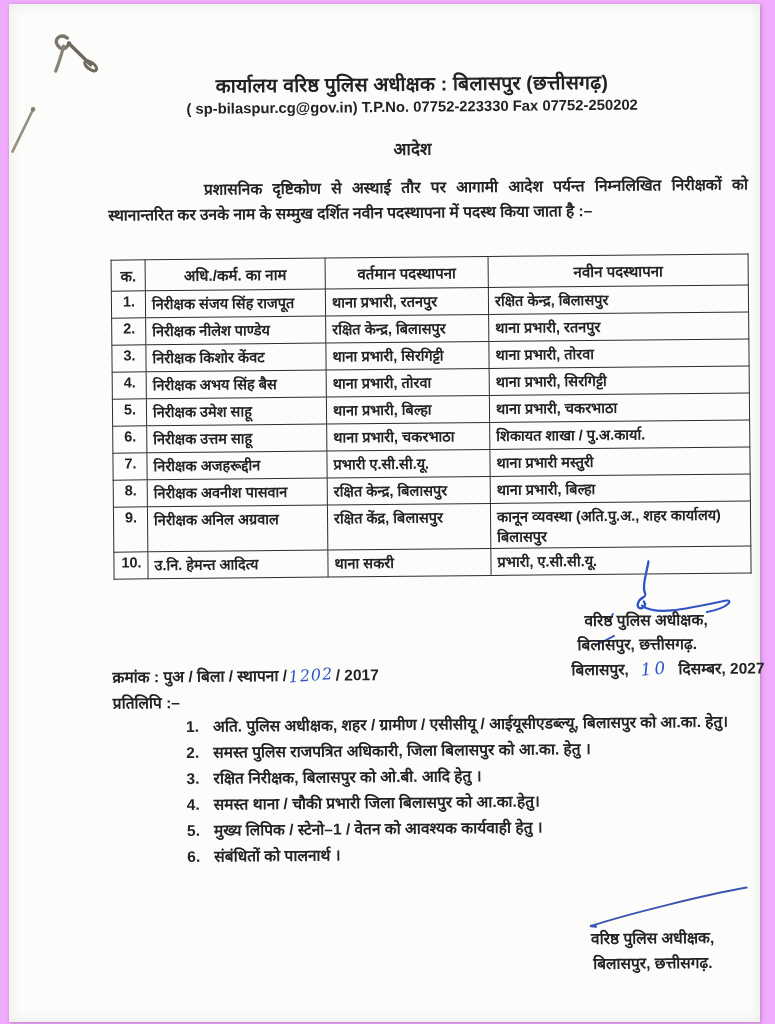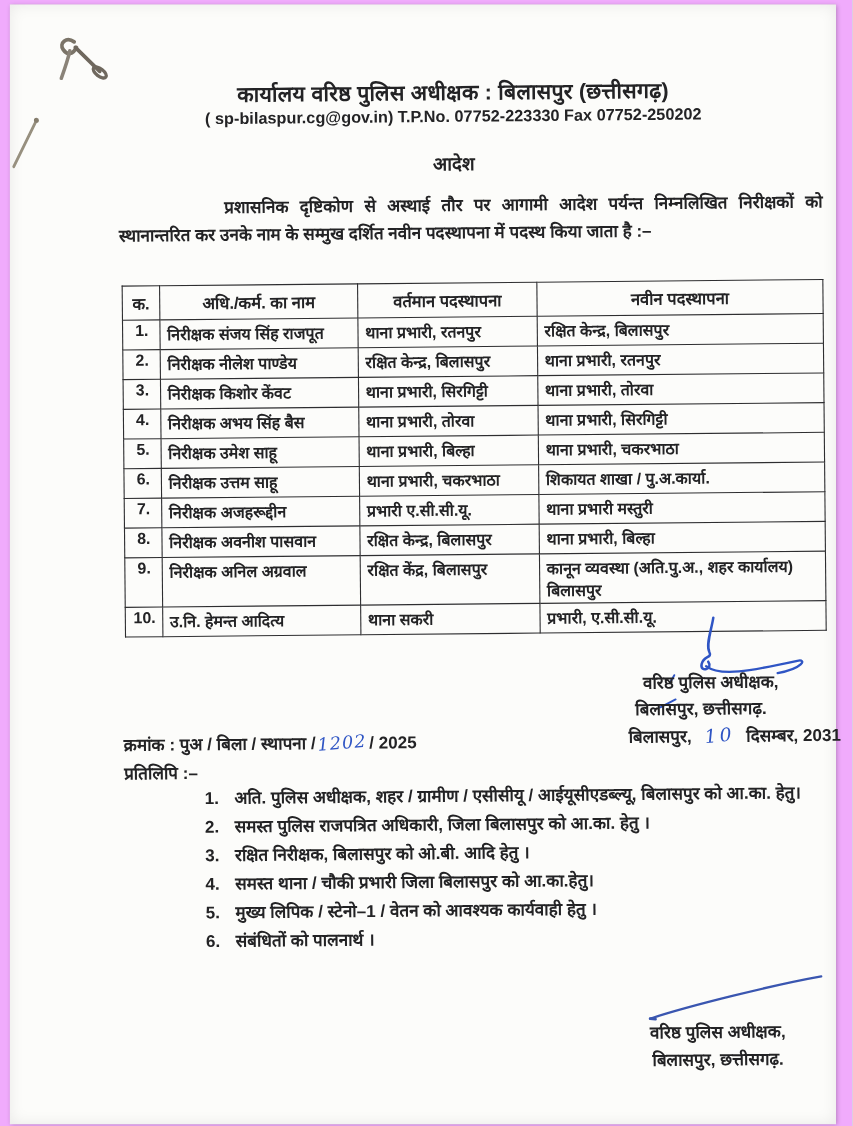--- a/index.html
+++ b/index.html
@@ -172,23 +172,23 @@
     </table>
 
     <svg class="abs sig-scribble" width="152" height="92" viewBox="0 0 152 92">
       <path d="M52,4 C50,16 45,28 48,35 C51,41 43,38 41,46 C39,54 52,51 47,44" fill="none" stroke="#2f55c4" stroke-width="2.3" stroke-linecap="round"></path>
       <path d="M45,48 C58,58 84,53 128,44 C137,42 133,51 110,55" fill="none" stroke="#2f55c4" stroke-width="2.1" stroke-linecap="round"></path>
       <path d="M12,63 L16,56" fill="none" stroke="#2f55c4" stroke-width="1.8" stroke-linecap="round"></path>
       <path d="M3,85 L17,78" fill="none" stroke="#2f55c4" stroke-width="1.8" stroke-linecap="round"></path>
     </svg>
     <div class="abs sig1-line1">वरिष्ठ पुलिस अधीक्षक,</div>
     <div class="abs sig1-line2">बिलासपुर, छत्तीसगढ़.</div>
-    <div class="abs sig1-date"><span>बिलासपुर,</span><span class="hand hand-day">10</span><span>दिसम्बर, 2031</span></div>
-
-    <div class="abs ref-line"><span>क्रमांक : पुअ / बिला / स्थापना /</span><span class="hand hand-num">1202</span><span>/ 2025</span></div>
+    <div class="abs sig1-date"><span>बिलासपुर,</span><span class="hand hand-day">10</span><span>दिसम्बर, 2027</span></div>
+
+    <div class="abs ref-line"><span>क्रमांक : पुअ / बिला / स्थापना /</span><span class="hand hand-num">1202</span><span>/ 2017</span></div>
     <div class="abs copy-label">प्रतिलिपि :–</div>
 
     <div class="abs copies">
       <div class="copy-item">
           <span>1.</span>
           <span>अति. पुलिस अधीक्षक, शहर / ग्रामीण / एसीसीयू / आईयूसीएडब्ल्यू, बिलासपुर को आ.का. हेतु।</span>
         </div>
       <div class="copy-item">
           <span>2.</span>
           <span>समस्त पुलिस राजपत्रित अधिकारी, जिला बिलासपुर को आ.का. हेतु ।</span>

